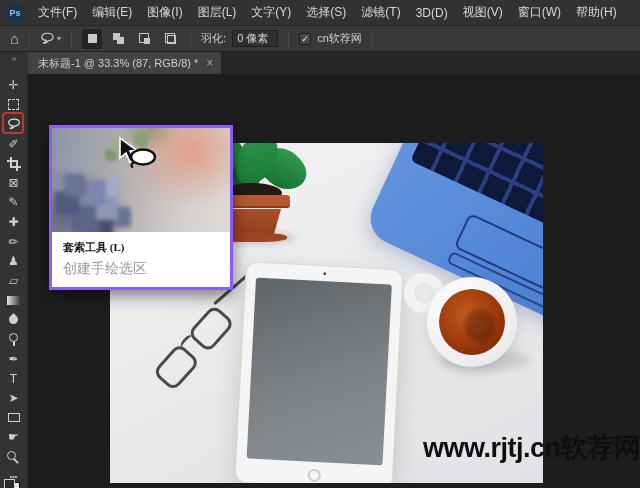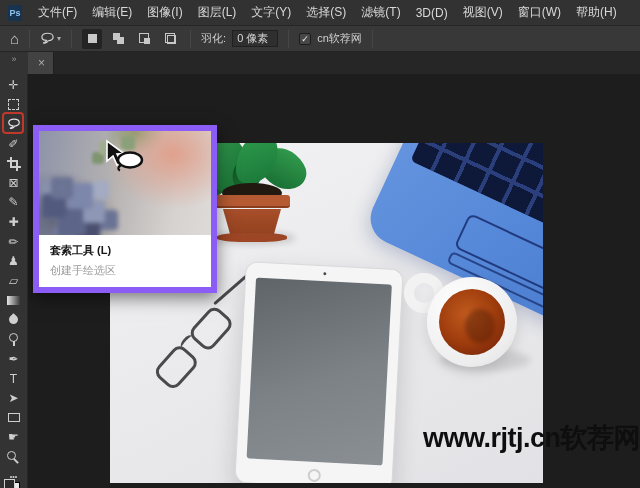--- a/index.html
+++ b/index.html
@@ -140,27 +140,27 @@
   .bridge { position:absolute; left:38px; top:29px; width:16px; height:9px; border-top:3px solid #4a4a4e; border-radius:50% 50% 0 0; }
   .arm { position:absolute; left:92px; top:30px; width:52px; height:3px; background:#4a4a4e; transform:rotate(7deg); border-radius:2px; }
   
   .mug-shadow { position:absolute; left:330px; top:206px; width:90px; height:22px; background:rgba(0,0,0,.10); border-radius:50%; filter:blur(3px); }
   .mug-handle { position:absolute; left:294px; top:130px; width:40px; height:40px; border:10px solid #f2f2f3; border-radius:50%; }
   .mug { position:absolute; left:317px; top:134px; width:90px; height:90px; border-radius:50%; background:radial-gradient(circle at 35% 30%,#ffffff,#ededee 70%,#dbdbde); box-shadow:0 5px 14px rgba(0,0,0,.12); }
   .tea { position:absolute; left:12px; top:12px; width:66px; height:66px; border-radius:50%; background:radial-gradient(circle at 42% 38%,#c05a1e,#a03d0d 50%,#76250a 88%); }
   .tea::after { content:""; position:absolute; left:26px; top:20px; width:30px; height:34px; border-radius:50%; background:rgba(55,18,4,.35); filter:blur(2px); }
   
   .watermark {
-    position:absolute; right:0; top:346px; z-index:5; font-size:27px; font-weight:800;
+    position:absolute; right:0; top:356px; z-index:5; font-size:27px; font-weight:800;
     color:#0e0e0f; letter-spacing:-0.5px; white-space:nowrap;
   }
   
   .tooltip {
-    position:absolute; left:5px; top:51px; width:184px; z-index:6; background:#fff;
-    border:6px solid #8b5cf6; box-shadow:0 5px 16px rgba(0,0,0,.5);
+    position:absolute; left:21px; top:51px; width:184px; z-index:6; background:#fff;
+    border:3px solid #8b5cf6; box-shadow:0 5px 16px rgba(0,0,0,.5);font-family:Liberation Serif, serif;
   }
   .tt-img {
     position:relative; width:100%; height:104px; overflow:hidden;
     background:
       radial-gradient(95px 78px at 78% 22%, rgba(224,160,139,.98), rgba(224,160,139,0) 72%),
       radial-gradient(42px 30px at 56% 2%, rgba(105,148,88,.85), rgba(105,148,88,0) 72%),
       radial-gradient(95px 75px at 8% 88%, rgba(58,63,92,.55), rgba(58,63,92,0) 72%),
       linear-gradient(100deg,#8d93a8 0%,#b7b3b2 45%,#d6d2d0 78%,#dedad8 100%);
   }
   .flowers { position:absolute; left:22px; top:56px; width:2px; height:2px; border-radius:50%; filter:blur(2px);
@@ -168,21 +168,21 @@
       0 0 0 10px #6b7394, 18px 8px 0 12px #7d87ab, -8px 18px 0 11px #525a7e,
       32px 24px 0 10px #8e97b5, 10px 34px 0 13px #5d6588, 38px 2px 0 8px #a3abc2,
       -12px 2px 0 8px #8890ad, 26px 46px 0 11px #4a4f6e, 46px 32px 0 9px #6b7394,
       2px 50px 0 10px #707898;
   }
   .buds { position:absolute; left:66px; top:16px; width:2px; height:2px; border-radius:50%; filter:blur(1.5px);
     box-shadow:0 0 0 6px #9fae8e, 13px 7px 0 5px #b9c4ae, 22px -5px 0 6px #8aa07a, -8px 10px 0 5px #7f9570; }
   .tt-cursor { position:absolute; left:62px; top:8px; width:48px; height:40px; }
   .tt-text { padding:8px 11px 9px; }
   .tt-title { font-size:11px; font-weight:bold; color:#161616; margin-bottom:5px; }
-  .tt-desc { font-size:11px; color:#9a9a9a; }
+  .tt-desc { font-size:14px; color:#9a9a9a; }
 </style>
 </head>
 <body>
 
 <div class="app">
 
   <div class="menubar">
     <div class="ps-logo">Ps</div>
     <span class="menu-item">文件(F)</span>
     <span class="menu-item">编辑(E)</span>
@@ -224,20 +224,21 @@
     <input class="feather-input" readonly="" value="0 像素" style="">
     <span class="opt-sep"></span>
     <span class="checkbox">✓</span>
     <span class="opt-label">cn软荐网</span>
     <span class="opt-sep"></span>
   </div>
 
   <div class="tabbar">
     <div class="tab-left">»</div>
     <div class="doc-tab">
+      <span>未标题-1 @ 33.3% (87, RGB/8) *</span>
       <span class="tab-close">×</span>
     </div>
   </div>
 
   <div class="content">
 
     <div class="toolbar">
       <div class="tool-highlight"></div>
       <span class="tool">
           <span class="glyph">✛</span>

